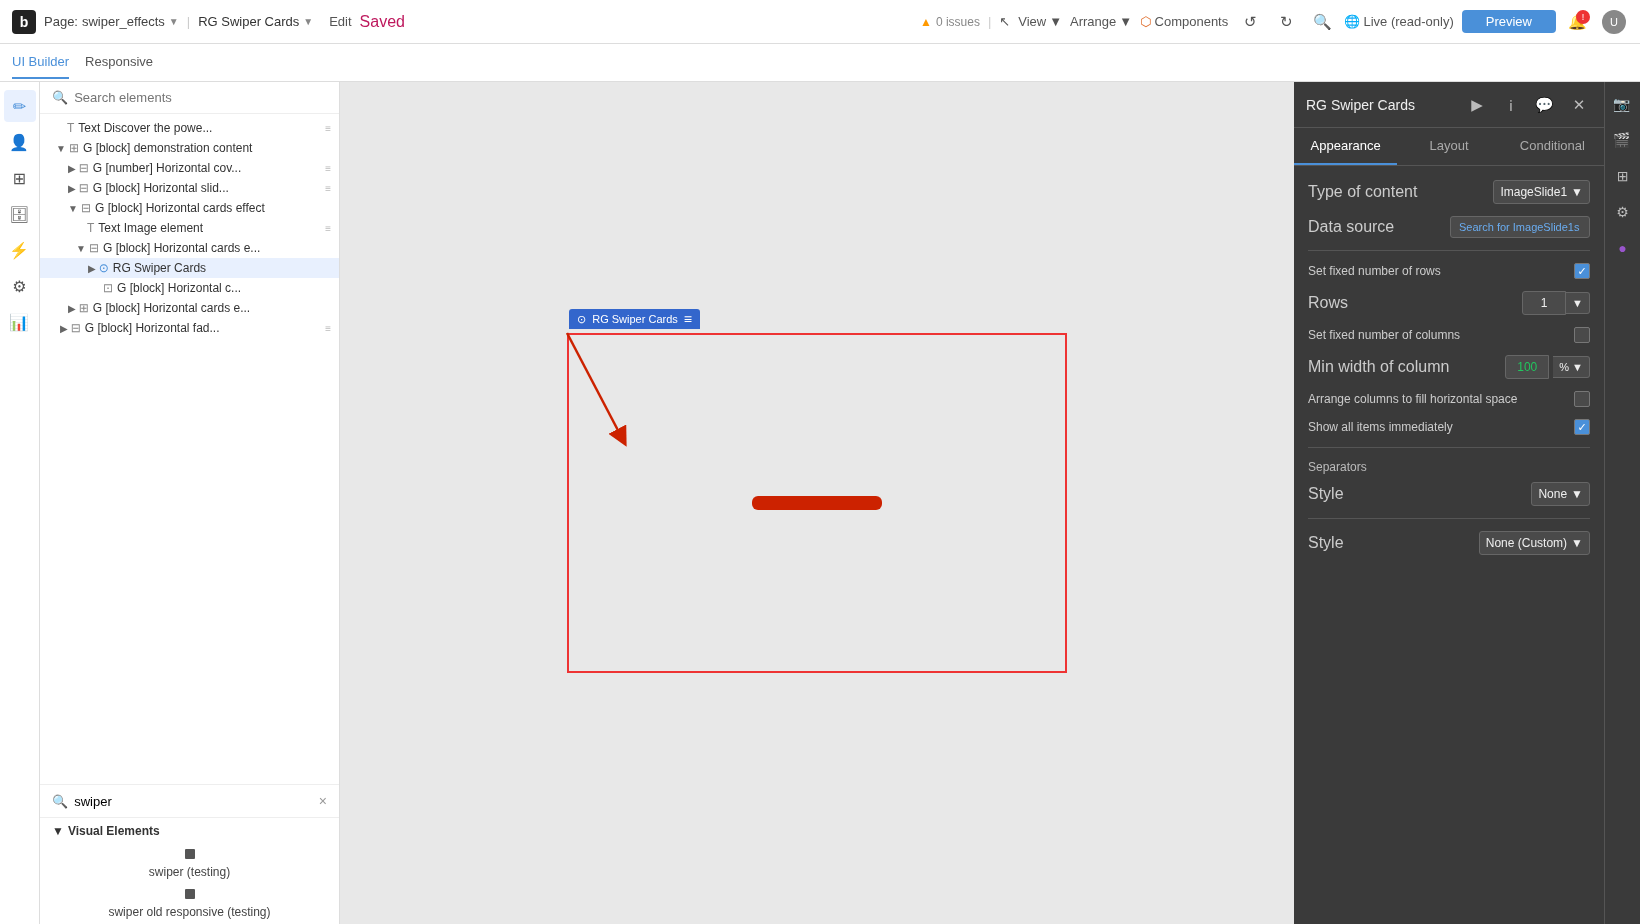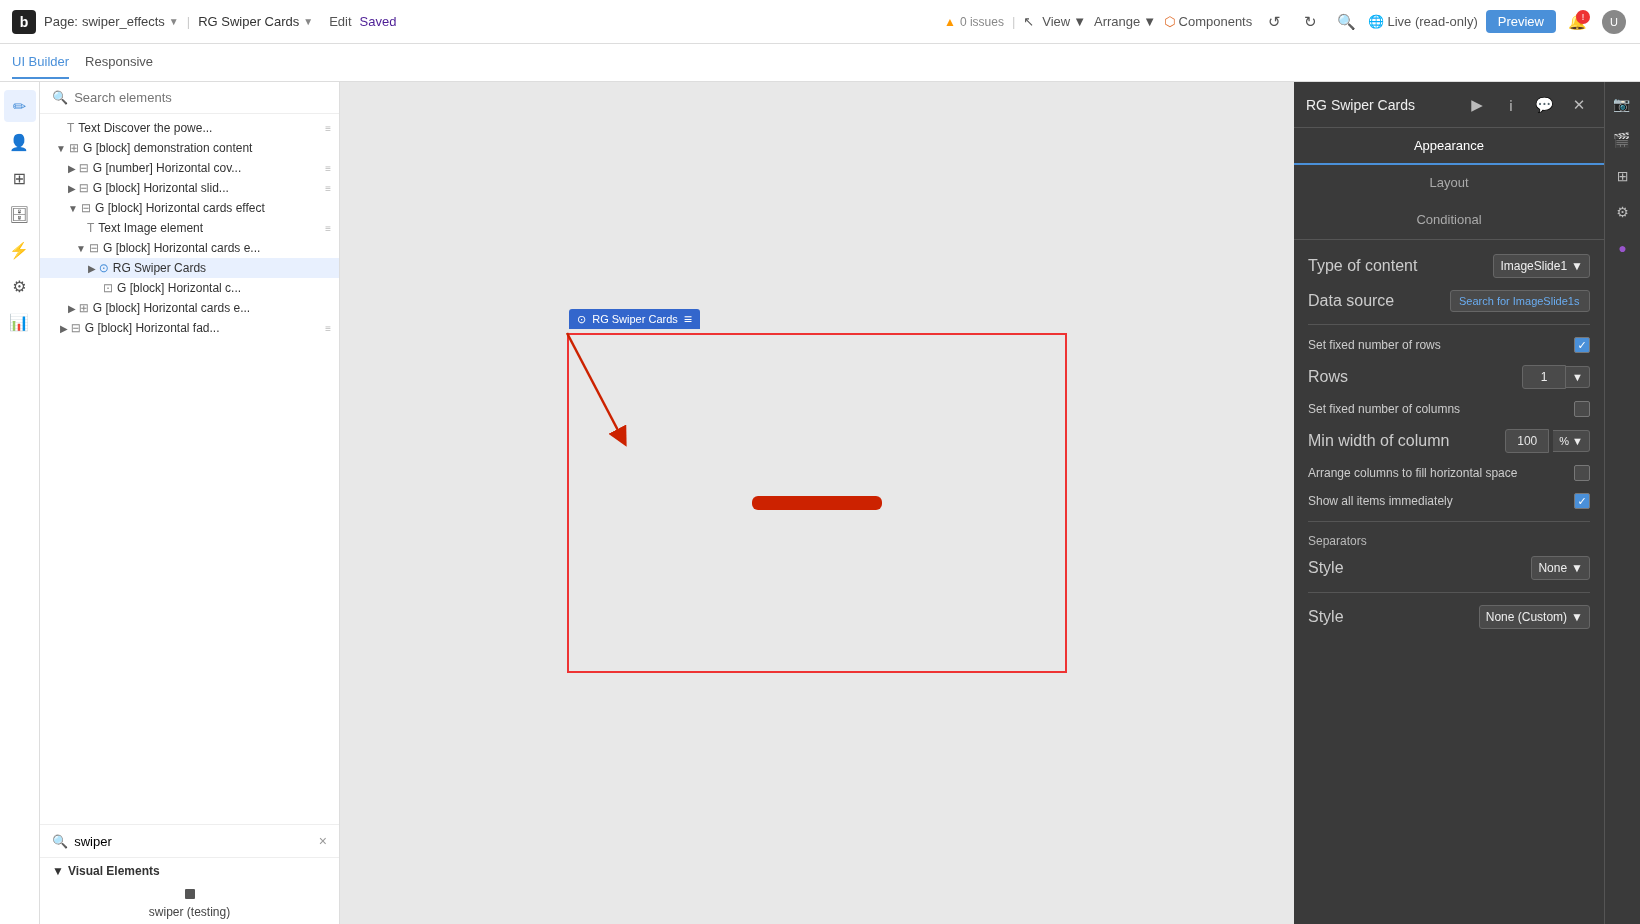--- a/index.html
+++ b/index.html
@@ -28,36 +28,36 @@
       font-size: 13px; color: #444;
       display: flex; align-items: center; gap: 4px;
     }
     .topbar-divider { color: #ccc; }
     .topbar-component-name {
       font-size: 13px; color: #333;
       display: flex; align-items: center; gap: 4px;
     }
     .topbar-dropdown-arrow { font-size: 10px; color: #888; }
     .topbar-edit { font-size: 13px; color: #555; margin-left: 8px; }
-    .topbar-saved { font-size: 13px; color: #4c1d95; }
+    .topbar-saved { font-size: 16px; color: #be185d; }
     .topbar-spacer { flex: 1; }
     .topbar-issues {
       display: flex; align-items: center; gap: 4px;
       font-size: 12px; color: #888;
     }
     .topbar-warning { color: #f90; font-size: 12px; }
     .topbar-btn {
       font-size: 13px; color: #555;
       background: none; border: none; cursor: pointer;
       display: flex; align-items: center; gap: 3px;
     }
     .topbar-preview-btn {
       background: #4a90d9; color: #fff;
       border: none; border-radius: 4px;
-      padding: 4px 12px; font-size: 13px; cursor: pointer;
+      padding: 4px 24px; font-size: 13px; cursor: pointer;
     }
     .topbar-icon-btn {
       width: 28px; height: 28px;
       background: none; border: none; cursor: pointer;
       display: flex; align-items: center; justify-content: center;
       color: #555; font-size: 15px;
     }
 
     
     .secondbar {
@@ -251,21 +251,20 @@
     .rp-icon-btn {
       width: 26px; height: 26px;
       display: flex; align-items: center; justify-content: center;
       background: none; border: none; cursor: pointer;
       color: #bbb; font-size: 15px;
     }
 
     .rp-tabs {
       display: flex;
       border-bottom: 1px solid #555;
-      flex-direction: column;
     }
     .rp-tab {
       flex: 1;
       text-align: center;
       padding: 10px 4px;
       font-size: 13px;
       color: #aaa;
       cursor: pointer;
       border-bottom: 2px solid transparent;
     }
@@ -365,21 +364,21 @@
       border-radius: 0 3px 3px 0;
       cursor: pointer;
     }
     .min-width-input-row {
       display: flex; align-items: center; gap: 4px;
     }
     .min-width-num {
       width: 44px;
       background: #4a4a4a;
       border: 1px solid #666;
-      color: #e5e5e5;
+      color: #22c55e;
       font-size: 12px;
       padding: 4px 6px;
       border-radius: 3px 0 0 3px;
       text-align: center;
     }
     .min-width-unit {
       background: #4a4a4a;
       border: 1px solid #666;
       border-left: none;
       color: #eee;
@@ -575,20 +574,24 @@
 
     <div class="visual-elements-section">
       <div class="ve-header">
         <span>▼</span>
         <span>Visual Elements</span>
       </div>
       <div class="ve-item">
         <div class="ve-bullet"></div>
         <span>swiper (testing)</span>
       </div>
+      <div class="ve-item">
+        <div class="ve-bullet"></div>
+        <span>swiper old responsive (testing)</span>
+      </div>
     </div>
   </div>
 
   <div class="canvas-area">
     <div style="position:relative;">
       <div class="canvas-inner">
         <div class="canvas-label">
           <span class="canvas-label-icon">⊙</span>
           <span>RG Swiper Cards</span>
           <span class="canvas-label-menu">≡</span>

